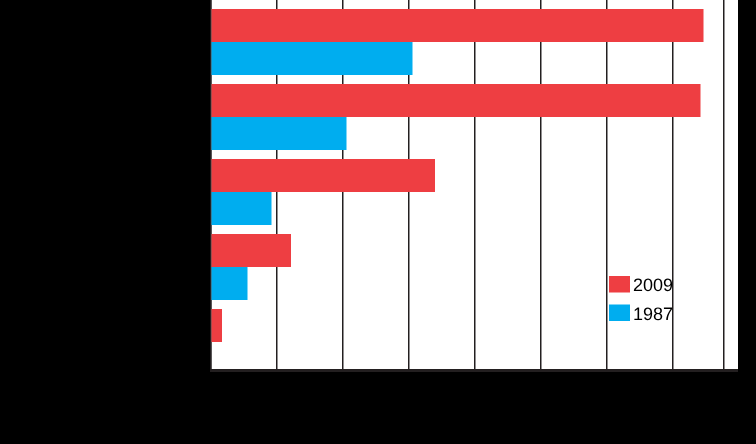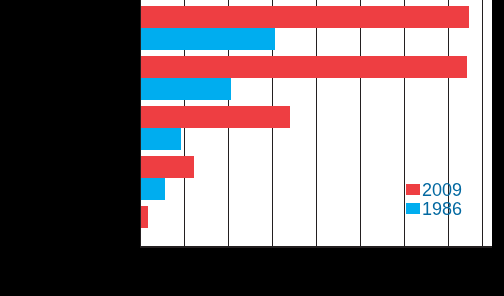--- a/index.html
+++ b/index.html
@@ -85,22 +85,22 @@
   }
   .legend-swatch {
     width: 14px;
     height: 11px;
     margin-right: 2px;
     flex: 0 0 auto;
   }
   .legend-swatch.series-2009 { background: #ee3e42; }
   .legend-swatch.series-1995 { background: #00adef; }
   .legend-label {
-    font-size: 18px;
-    color: #0369a1;
+    font-size: 12px;
+    color: #000000;
     white-space: nowrap;
   }
 </style>
 </head>
 <body>
 
 <div id="chart-root">
 
   <div id="plot-area">
 
@@ -132,18 +132,18 @@
 
     <div id="axis-bottom"></div>
 
     <div id="legend">
       <div class="legend-row">
         <span class="legend-swatch series-2009"></span>
         <span class="legend-label">2009</span>
       </div>
       <div class="legend-row">
         <span class="legend-swatch series-1995"></span>
-        <span class="legend-label">1986</span>
+        <span class="legend-label">1987</span>
       </div>
     </div>
 
   </div>
 </div>
 
 </body></html>

